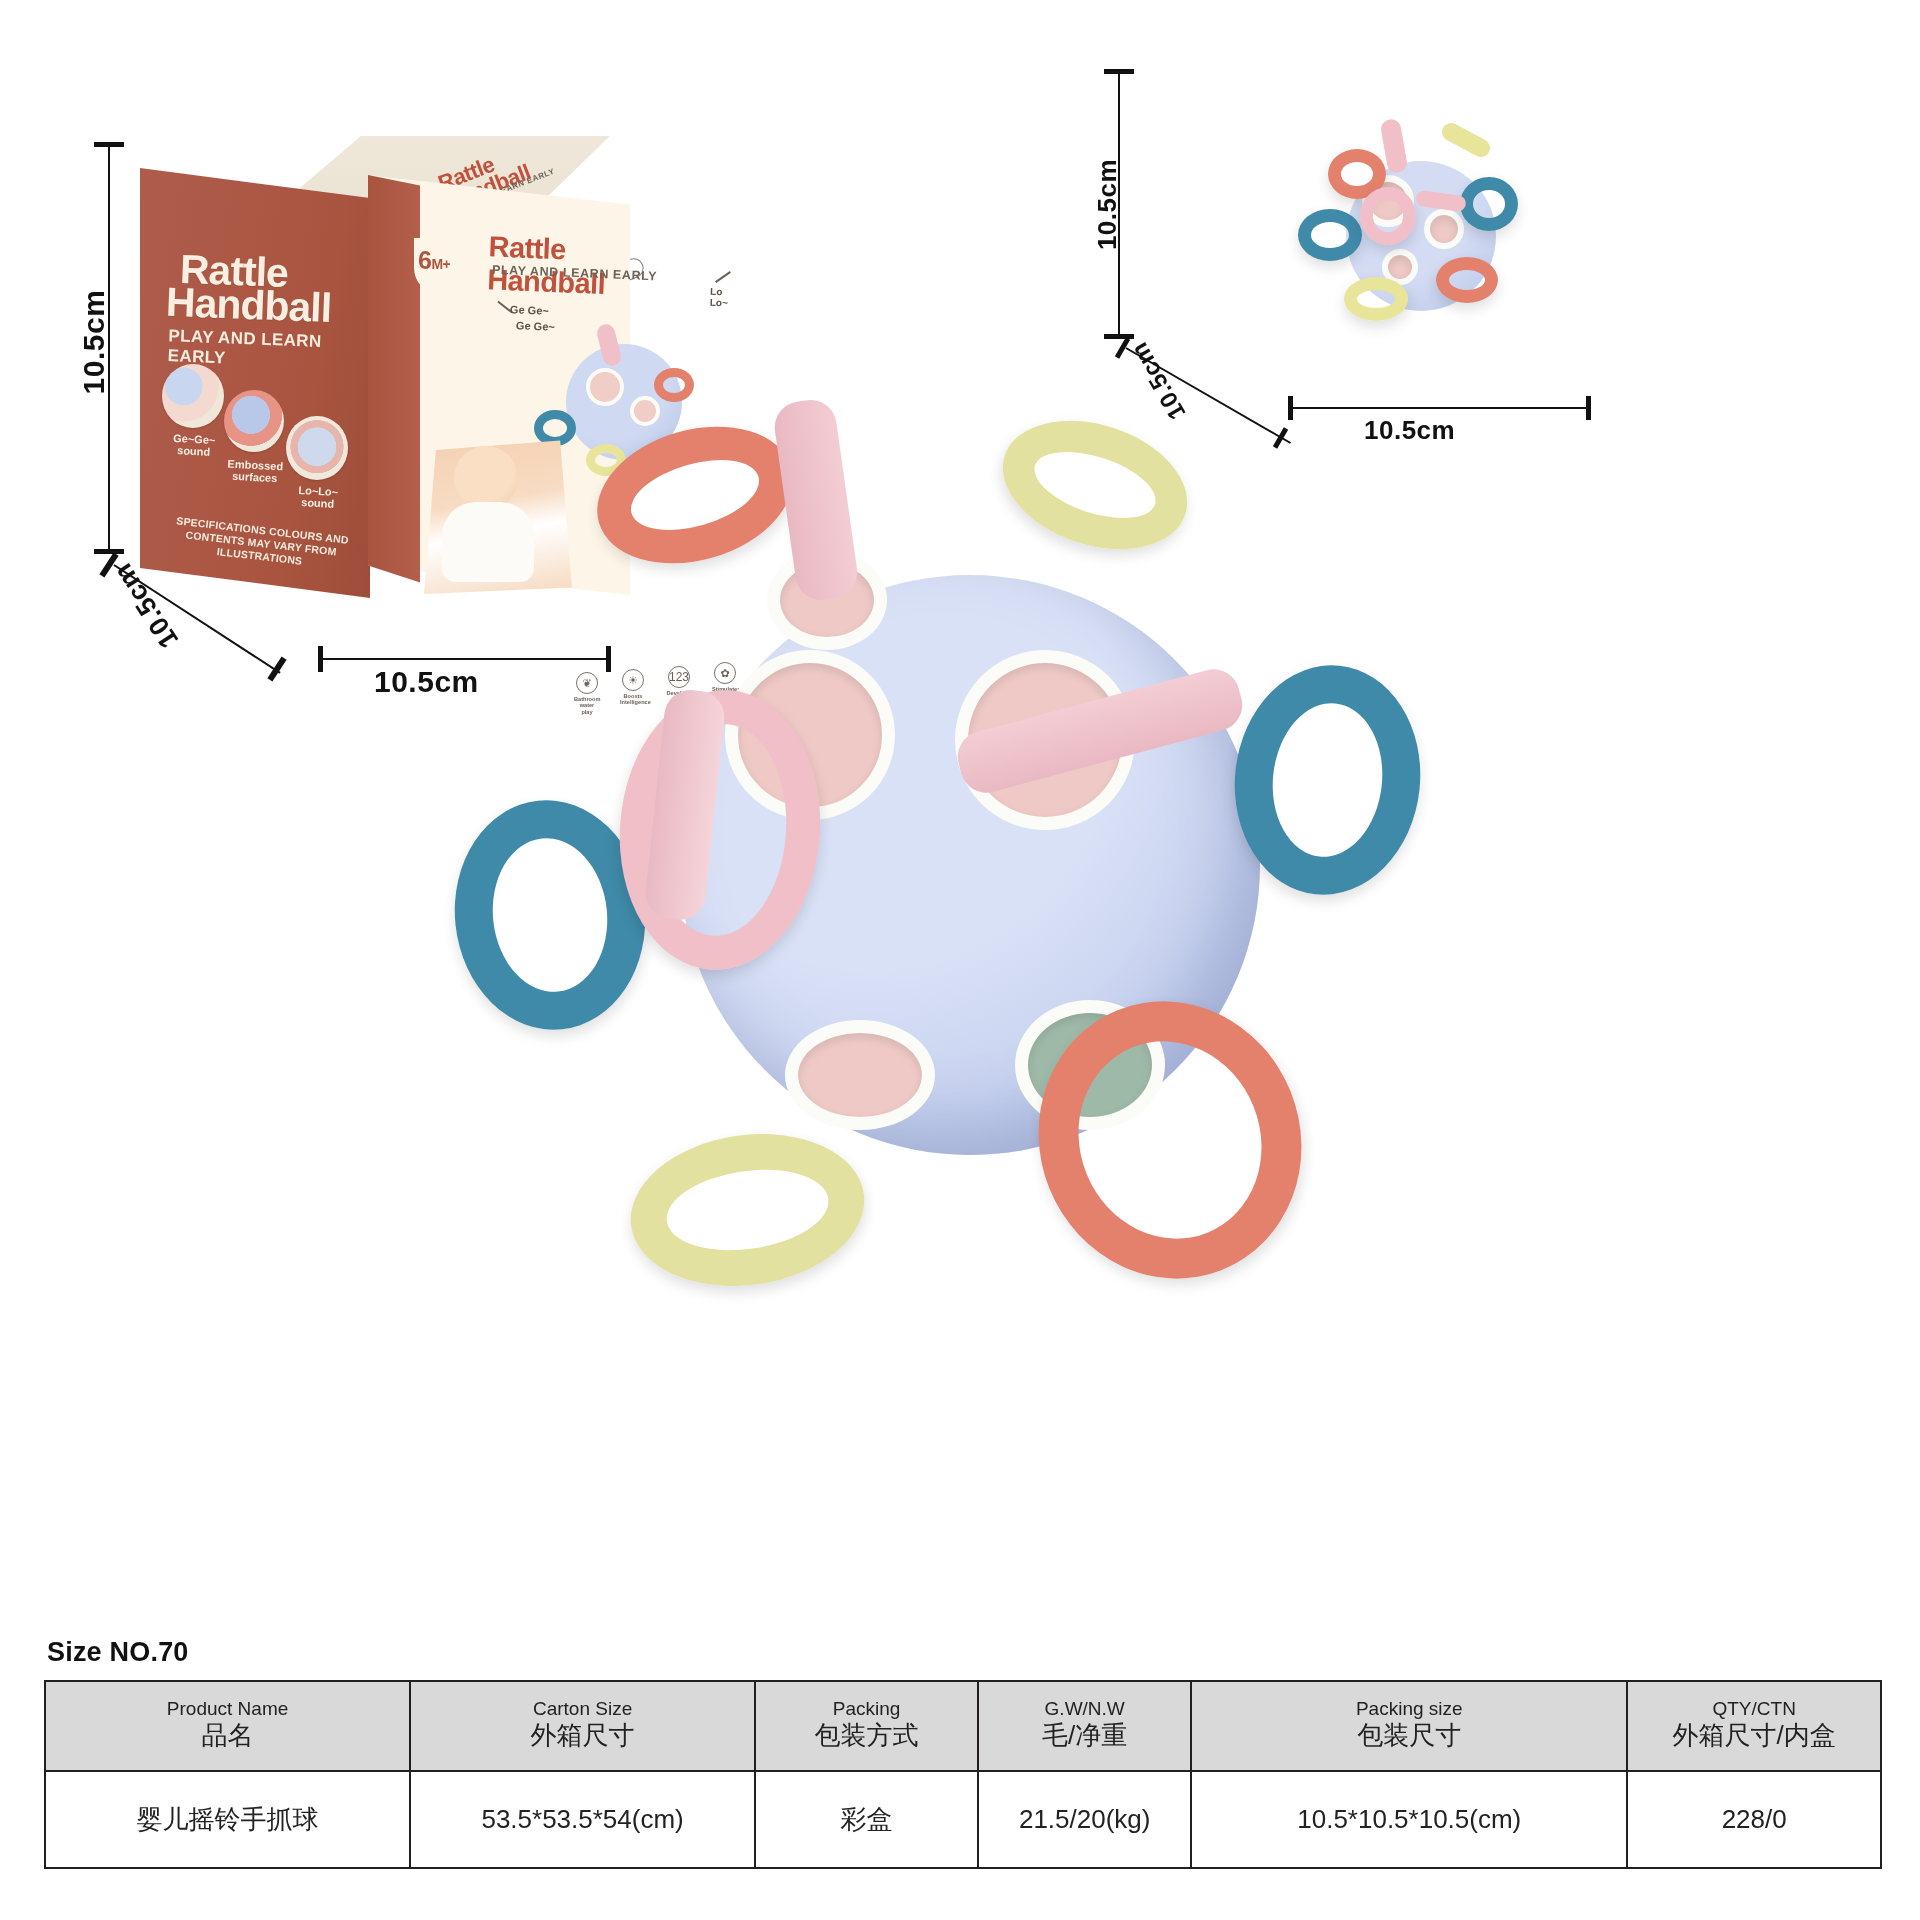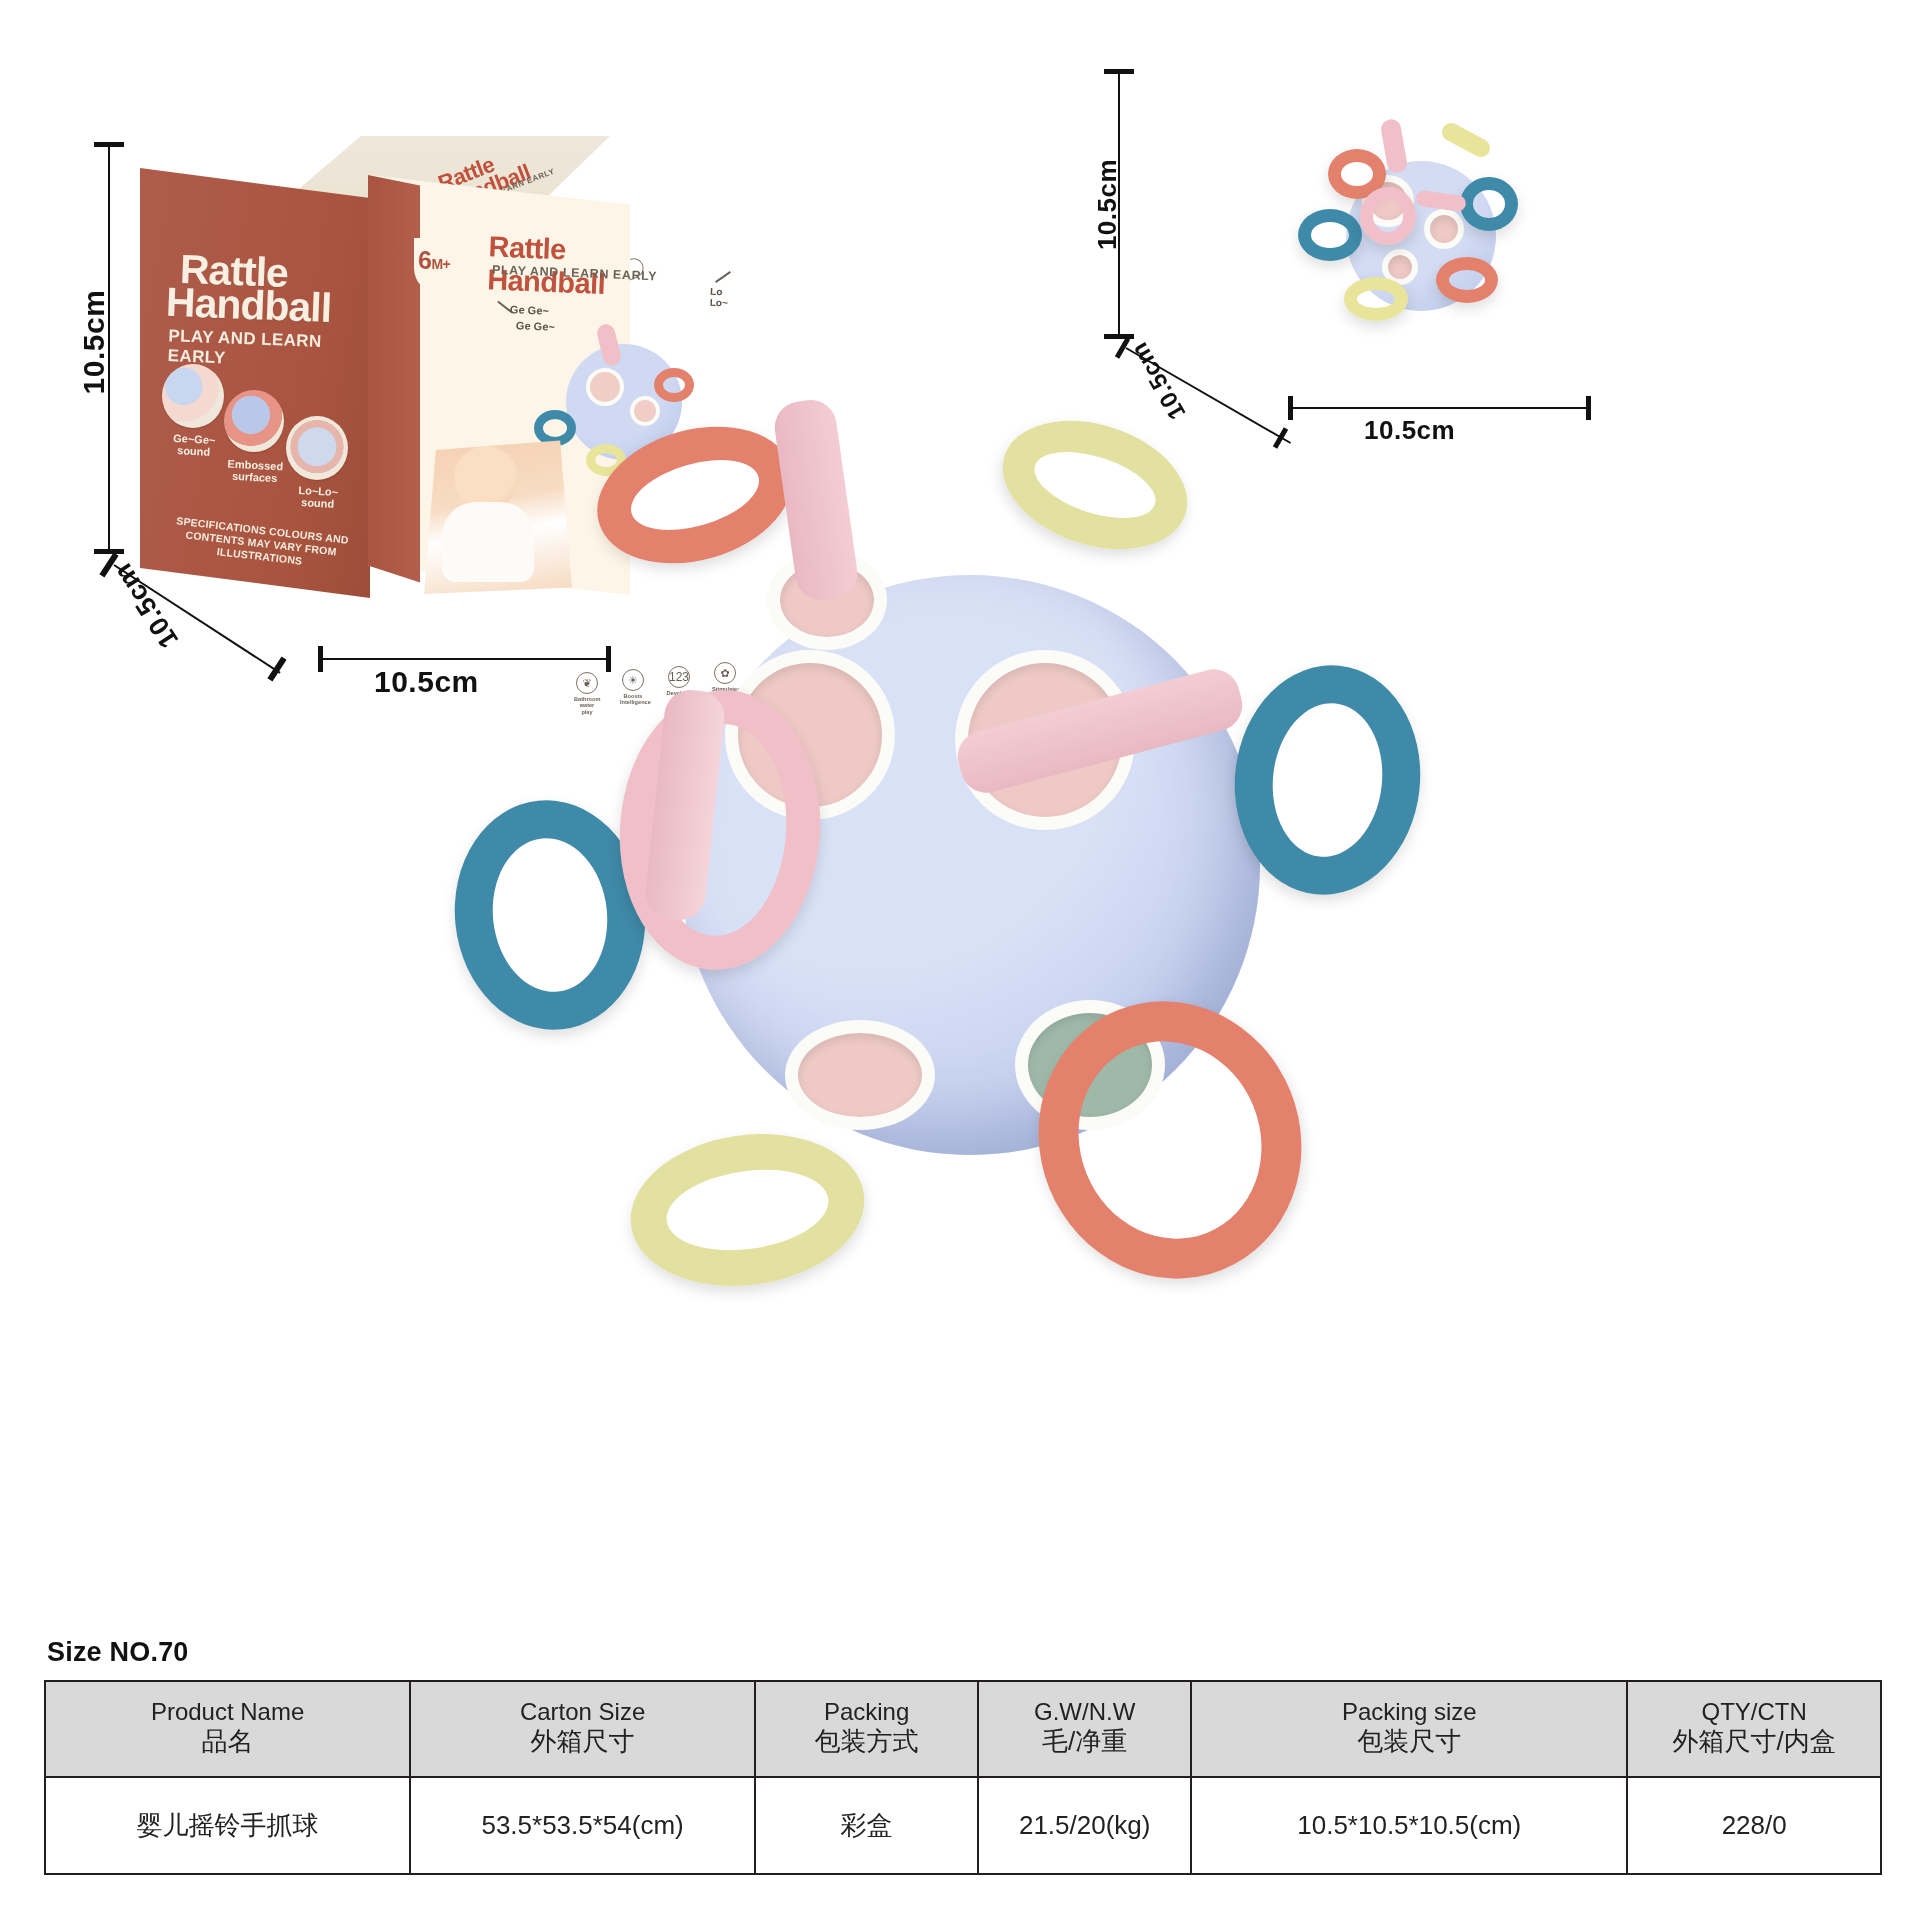--- a/index.html
+++ b/index.html
@@ -133,21 +133,21 @@
 
   
   #item-no { position:absolute; left:47px; top:1637px; font-size:27px; font-weight:800; color:#111;
              letter-spacing:.2px; }
   #spec-table { position:absolute; left:44px; top:1680px; width:1838px; border-collapse:collapse; }
   #spec-table th, #spec-table td {
     border:2px solid #231f20; text-align:center; color:#222; font-weight:400;
   }
   #spec-table thead th { background:#d9d9d9; padding:16px 4px 18px; }
   #spec-table tbody td { background:#fff; padding:30px 4px; font-size:26px; }
-  .th-en { display:block; font-size:24px; line-height:1.18; }
+  .th-en { display:block; font-size:19px; line-height:1.18; }
   .th-cn { display:block; font-size:26px; line-height:1.22; }
   .col-1{width:18%;} .col-2{width:17%;margin-top:8px;} .col-3{width:11%;margin-top:32px;}
   .col-4{width:10.5%;} .col-5{width:21.5%;} .col-6{width:12.5%;}
 </style>
 </head>
 <body>
 
 <div id="sheet">
 
   <div id="box-figure">

